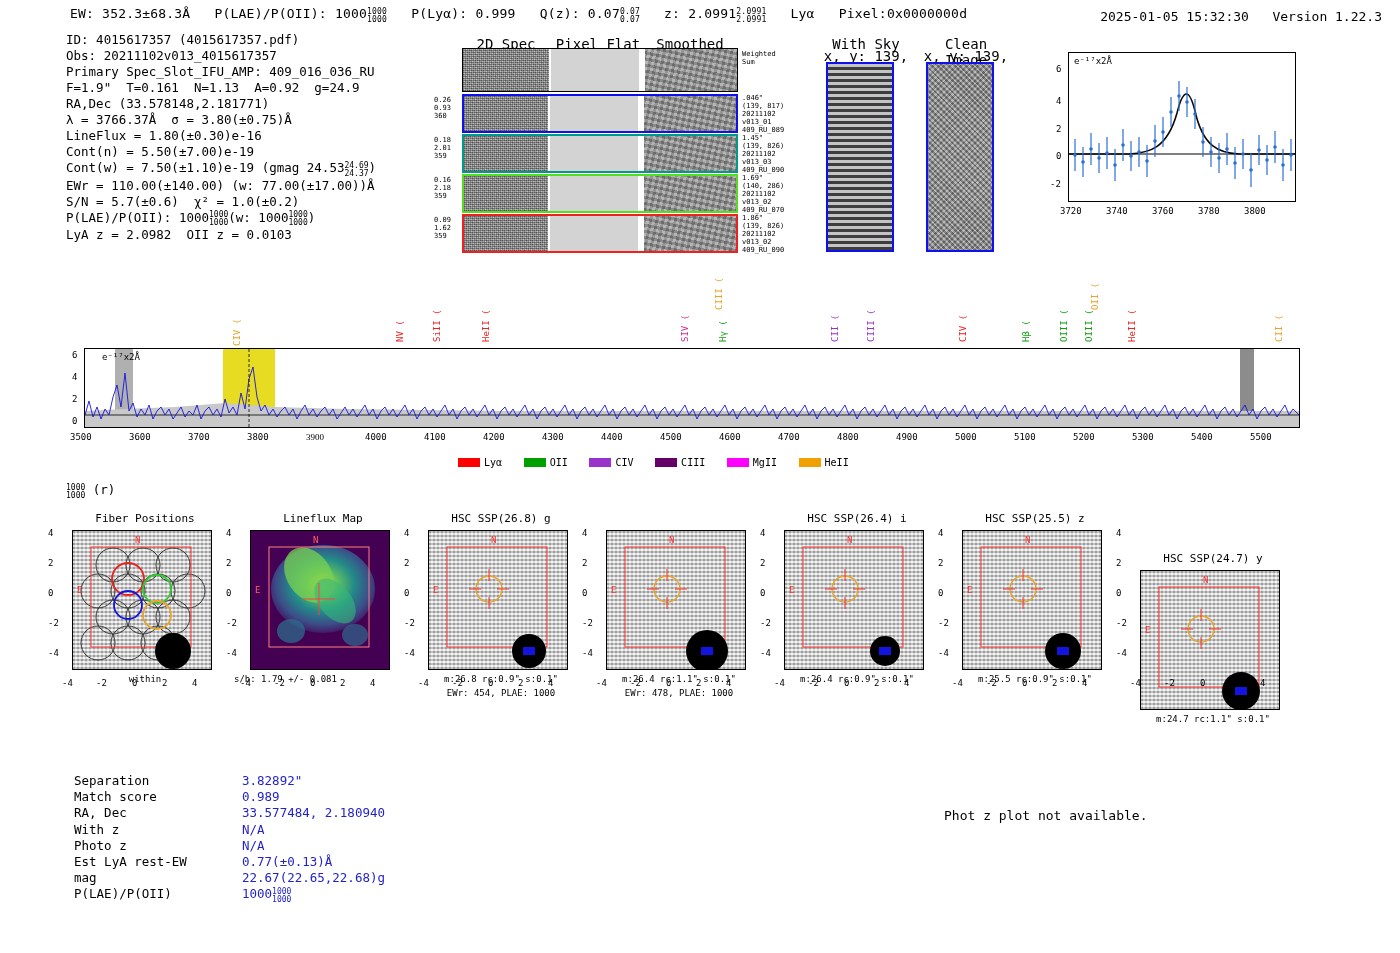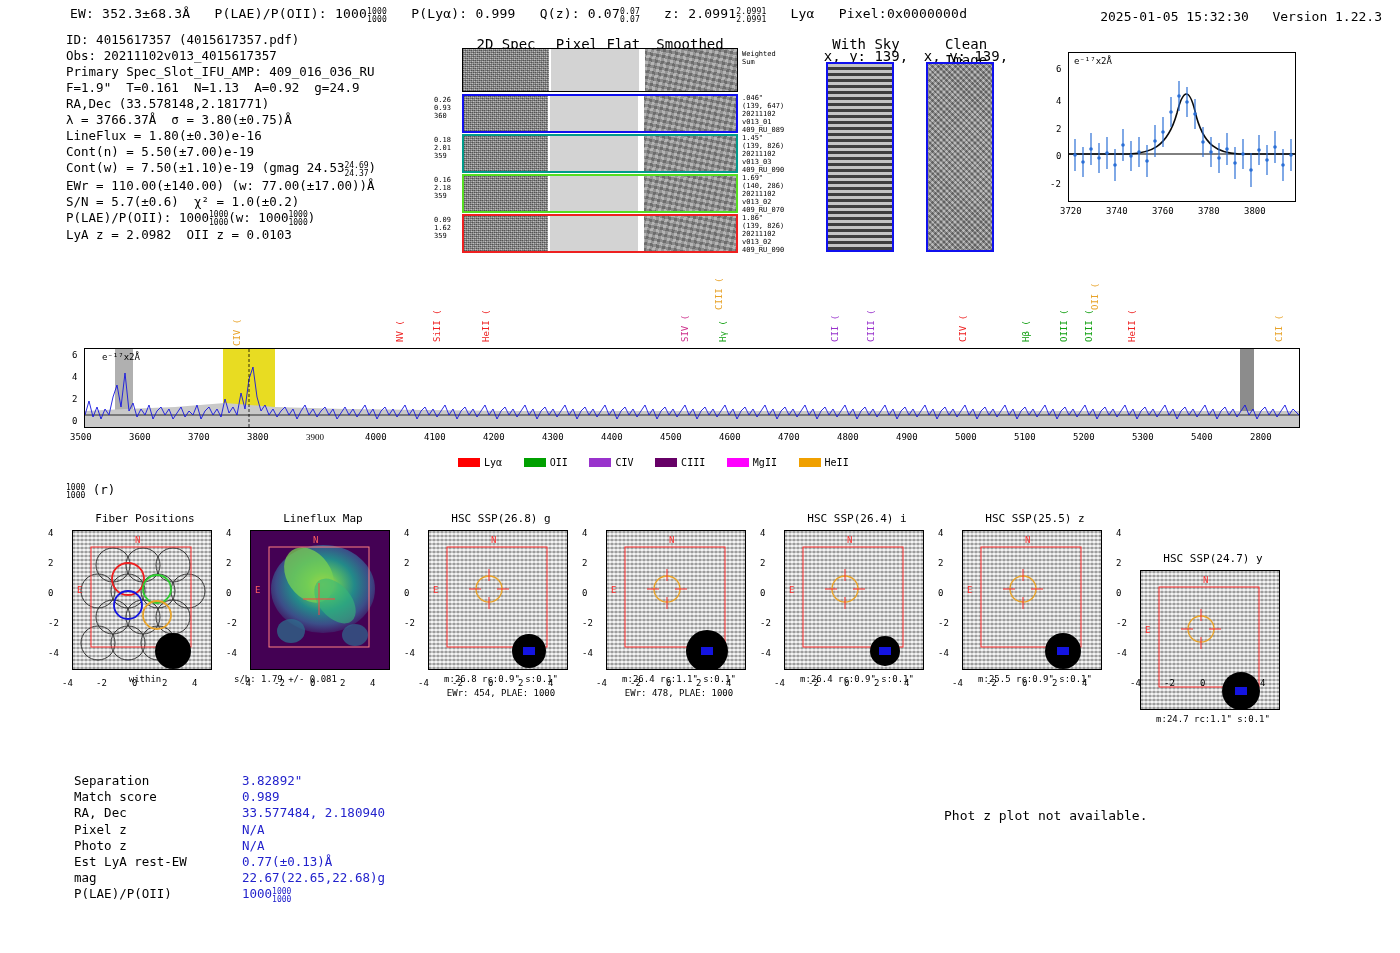--- a/index.html
+++ b/index.html
@@ -159,21 +159,21 @@
       <div>359</div>
   </div>
   <div class="abs tinylab" style="left:-28px;top:180px;">
     <div>0.09</div>
       <div>1.62</div>
       <div>359</div>
   </div>
 
   <div class="abs tinylab" style="left:280px;top:58px;">
     <div>.046"</div>
-      <div>(139, 647)</div>
+      <div>(139, 817)</div>
       <div>20211102</div>
       <div>v013_01</div>
       <div>409_RU_089</div>
   </div>
   <div class="abs tinylab" style="left:280px;top:98px;">
     <div>1.45"</div>
       <div>(139, 826)</div>
       <div>20211102</div>
       <div>v013_03</div>
       <div>409_RU_090</div>
@@ -347,21 +347,21 @@
   <div class="abs axlab" style="left:576px;top:152px;">4500</div>
   <div class="abs axlab" style="left:635px;top:152px;">4600</div>
   <div class="abs axlab" style="left:694px;top:152px;">4700</div>
   <div class="abs axlab" style="left:753px;top:152px;">4800</div>
   <div class="abs axlab" style="left:812px;top:152px;">4900</div>
   <div class="abs axlab" style="left:871px;top:152px;">5000</div>
   <div class="abs axlab" style="left:930px;top:152px;">5100</div>
   <div class="abs axlab" style="left:989px;top:152px;">5200</div>
   <div class="abs axlab" style="left:1048px;top:152px;">5300</div>
   <div class="abs axlab" style="left:1107px;top:152px;">5400</div>
-  <div class="abs axlab" style="left:1166px;top:152px;">2800</div>
+  <div class="abs axlab" style="left:1166px;top:152px;">5500</div>
 </div>
 
 <div class="abs" style="left:458px;top:452px;">
   <span class="legbox" style="background:#ff0000;"></span><span class="legtxt">Lyα</span>
   <span class="legbox" style="background:#00a000;"></span><span class="legtxt">OII</span>
   <span class="legbox" style="background:#9933cc;"></span><span class="legtxt">CIV</span>
   <span class="legbox" style="background:#660066;"></span><span class="legtxt">CIII</span>
   <span class="legbox" style="background:#ff00ff;"></span><span class="legtxt">MgII</span>
   <span class="legbox" style="background:#f0a000;"></span><span class="legtxt">HeII</span>
 </div>
@@ -625,20 +625,20 @@
   <div style="height:30px;">2</div>
   <div style="height:30px;">0</div>
   <div style="height:30px;">-2</div>
   <div style="height:30px;">-4</div>
 </div>
 
 <div class="abs mono" id="footer">
   <div><span class="k">Separation</span><span class="v">3.82892"</span></div>
   <div><span class="k">Match score</span><span class="v">0.989</span></div>
   <div><span class="k">RA, Dec</span><span class="v">33.577484, 2.180940</span></div>
-  <div><span class="k">Pixel z</span><span class="v">N/A</span></div>
+  <div><span class="k">With z</span><span class="v">N/A</span></div>
   <div><span class="k">Photo z</span><span class="v">N/A</span></div>
   <div><span class="k">Est LyA rest-EW</span><span class="v">0.77(±0.13)Å</span></div>
   <div><span class="k">mag</span><span class="v">22.67(22.65,22.68)g</span></div>
   <div><span class="k">P(LAE)/P(OII)</span><span class="v">1000</span><span class="frac v"><i class="top">1000</i><i>1000</i></span></div>
 </div>
 
 <div class="abs mono" id="phot-na">Phot z plot not available.</div>
 
 </body></html>

